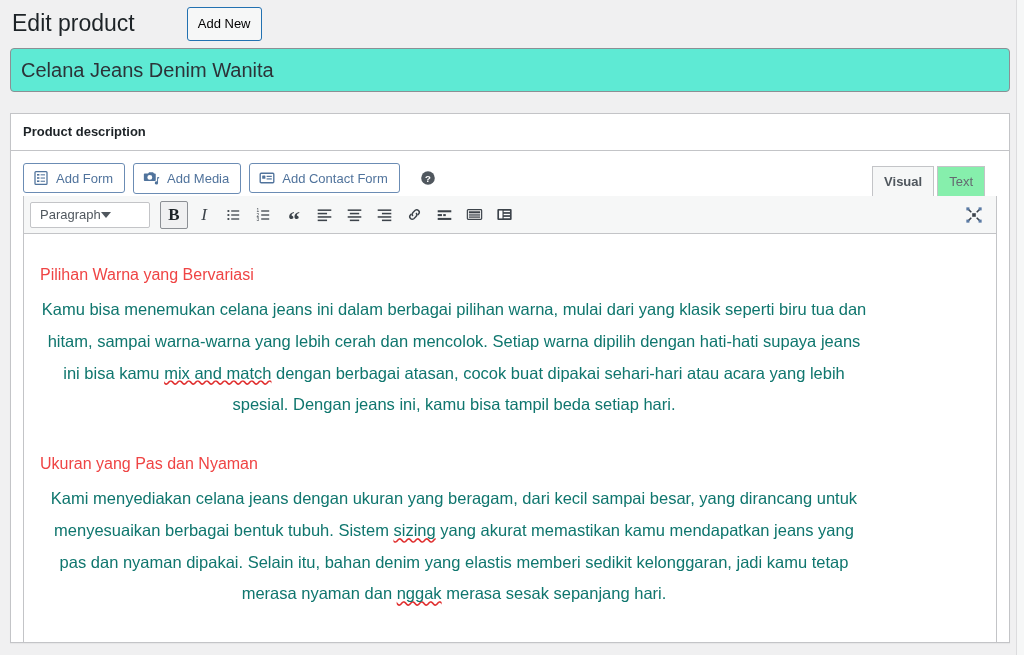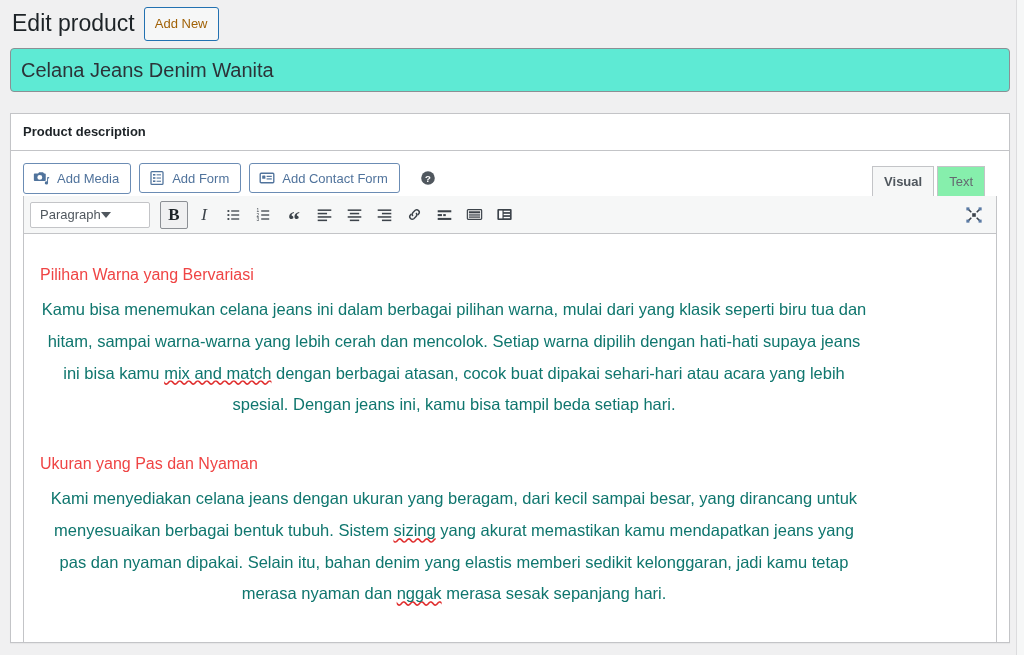--- a/index.html
+++ b/index.html
@@ -38,27 +38,28 @@
     color: #1d2327;
     line-height: 1.3;
     padding: 0;
     margin: 0;
     white-space: nowrap;
   }
   .add-new-btn {
     font-family: "Liberation Sans", sans-serif;
     font-size: 13px;
     line-height: 2.1;
-    color: #a16207;
+    color: #000000;
     background: #f6f7f7;
     border: 1px solid #2271b1;
     border-radius: 3px;
     padding: 2px 10px 3px;
     cursor: pointer;
     white-space: nowrap;
+    margin-left: 43px;
   }
 
   
   .title-field {
     display: block;
     width: 100%;
     height: 44px;
     font-family: "Liberation Sans", sans-serif;
     font-size: 20px;
     color: #2c3338;
@@ -290,48 +291,48 @@
 
   <div class="postbox">
 
     <div class="postbox-header">
       <h2 class="postbox-title">Product description</h2>
     </div>
 
     <div class="editor-wrap">
 
       <div class="media-row">
-
-        <button class="media-btn">
-          <span class="ic">
-            <svg width="17" height="17" viewBox="0 0 20 20" fill="#50739c" aria-hidden="true">
-              <path d="M2 4h4l1.2-1.4h4.6L13 4h1c.6 0 1 .4 1 1v7c0 .6-.4 1-1 1H2c-.6 0-1-.4-1-1V5c0-.6.4-1 1-1zm6 1.8a2.9 2.9 0 100 5.8 2.9 2.9 0 000-5.8z"></path>
-              <path d="M16.6 8.4v5.1a1.9 1.9 0 10 1.1 1.7V10l1.3-.4V8.1l-2.4.3z"></path>
-            </svg>
-          </span>
-          <span>Add Media</span>
-        </button>
 
         <button class="media-btn">
           <span class="ic">
             <svg width="16" height="16" viewBox="0 0 20 20" aria-hidden="true">
               <rect x="2.5" y="2" width="15" height="16" rx="1.2" fill="none" stroke="#50739c" stroke-width="1.6"></rect>
               <rect x="5" y="5" width="3" height="2" fill="#50739c"></rect>
               <rect x="9.5" y="5.4" width="5.5" height="1.3" fill="#50739c"></rect>
               <rect x="5" y="9" width="3" height="2" fill="#50739c"></rect>
               <rect x="9.5" y="9.4" width="5.5" height="1.3" fill="#50739c"></rect>
               <rect x="5" y="13" width="3" height="2" fill="#50739c"></rect>
               <rect x="9.5" y="13.4" width="5.5" height="1.3" fill="#50739c"></rect>
             </svg>
           </span>
           <span>Add Form</span>
         </button>
 
         <button class="media-btn">
           <span class="ic">
+            <svg width="17" height="17" viewBox="0 0 20 20" fill="#50739c" aria-hidden="true">
+              <path d="M2 4h4l1.2-1.4h4.6L13 4h1c.6 0 1 .4 1 1v7c0 .6-.4 1-1 1H2c-.6 0-1-.4-1-1V5c0-.6.4-1 1-1zm6 1.8a2.9 2.9 0 100 5.8 2.9 2.9 0 000-5.8z"></path>
+              <path d="M16.6 8.4v5.1a1.9 1.9 0 10 1.1 1.7V10l1.3-.4V8.1l-2.4.3z"></path>
+            </svg>
+          </span>
+          <span>Add Media</span>
+        </button>
+
+        <button class="media-btn">
+          <span class="ic">
             <svg width="16" height="16" viewBox="0 0 20 20" aria-hidden="true">
               <rect x="1.5" y="4" width="17" height="12" rx="1.2" fill="none" stroke="#50739c" stroke-width="1.7"></rect>
               <rect x="4" y="7" width="4" height="4" rx="0.5" fill="#50739c"></rect>
               <rect x="9.5" y="7.2" width="6.5" height="1.5" fill="#50739c"></rect>
               <rect x="9.5" y="10.4" width="6.5" height="1.5" fill="#50739c"></rect>
             </svg>
           </span>
           <span>Add Contact Form</span>
         </button>
 

